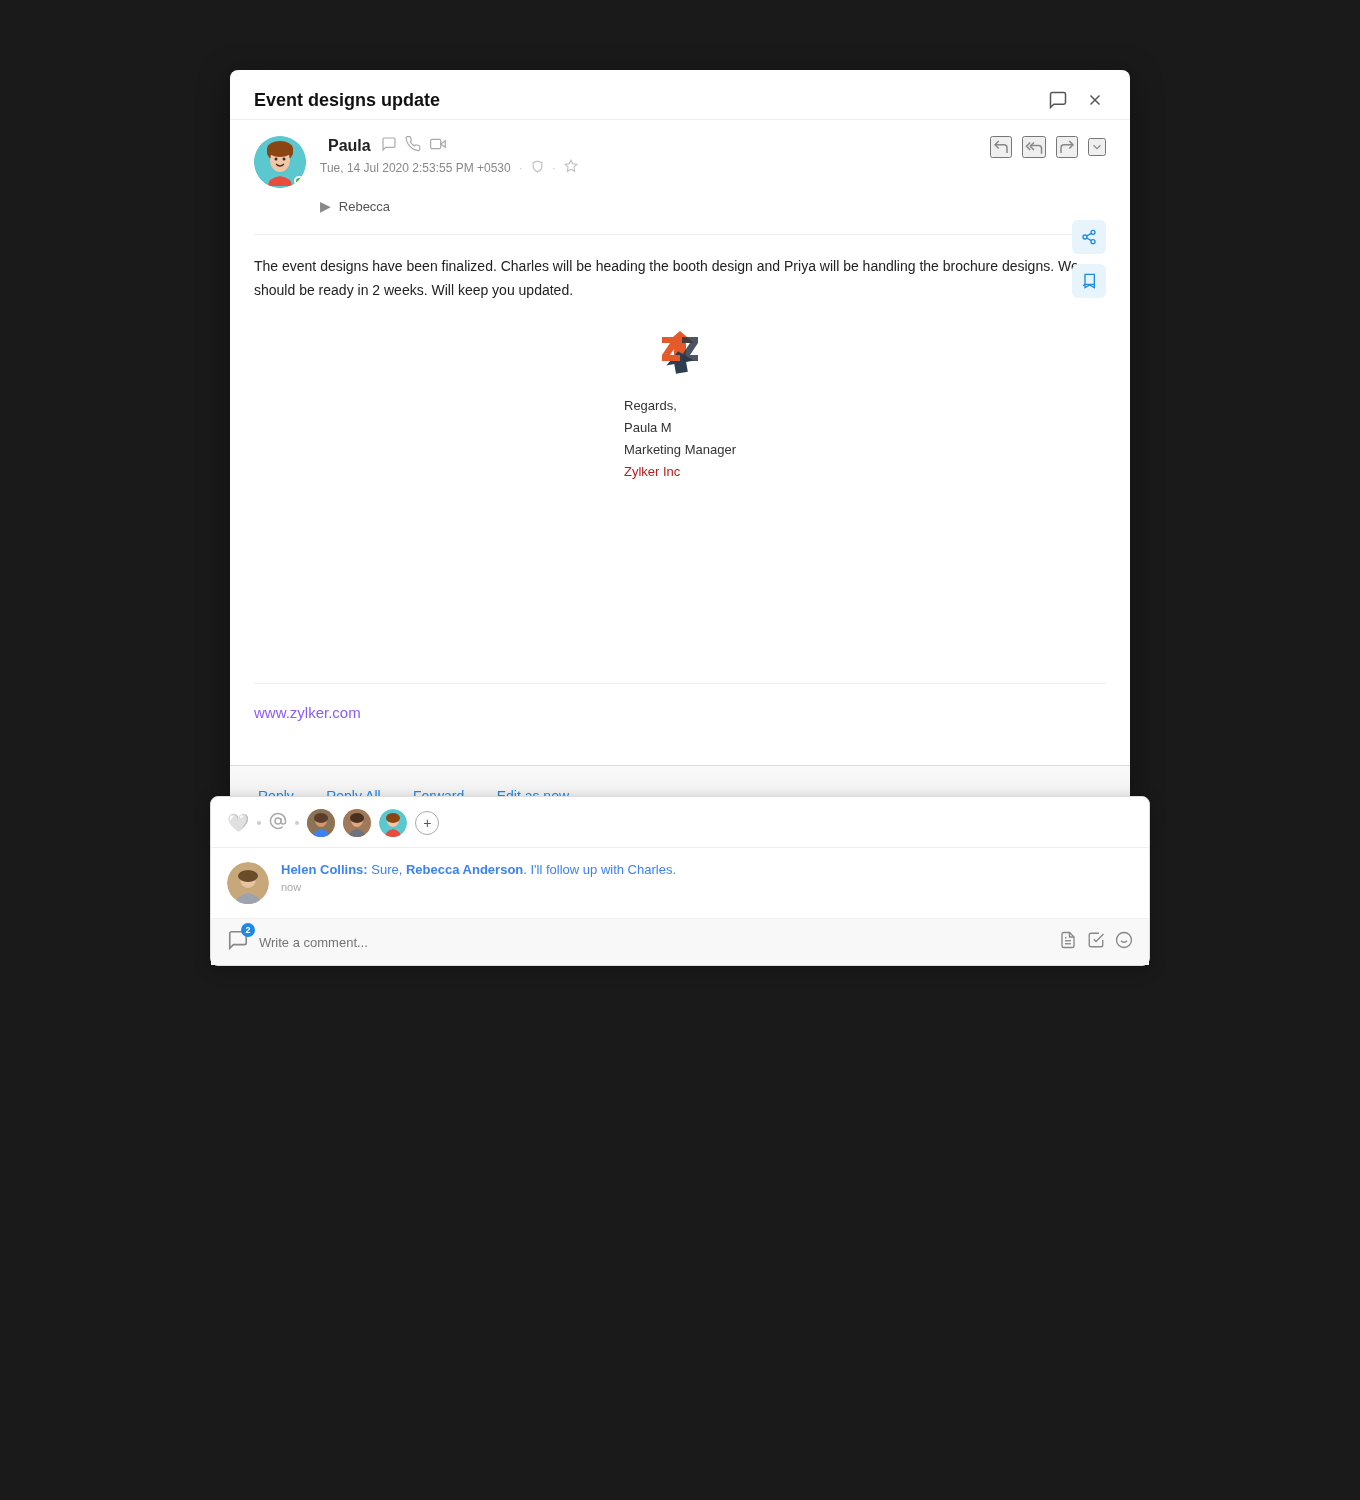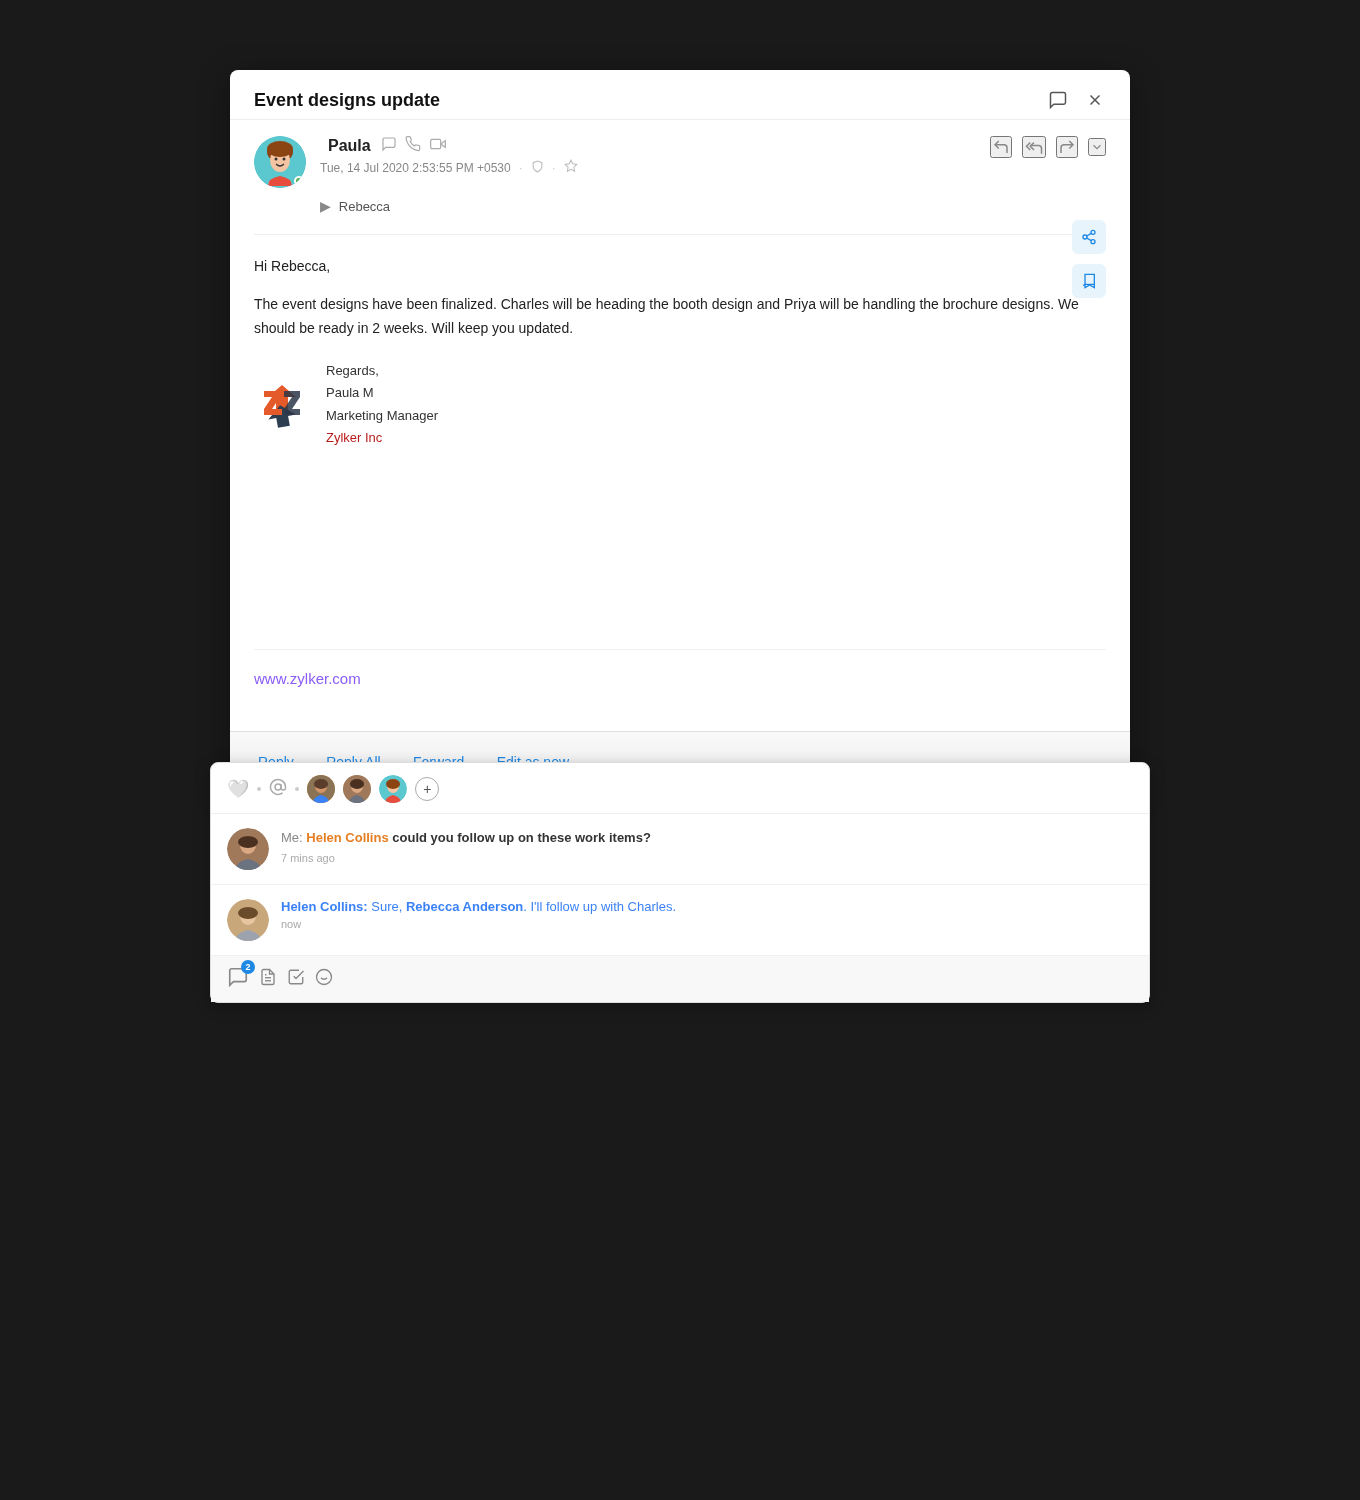--- a/index.html
+++ b/index.html
@@ -204,20 +204,21 @@
       margin-bottom: 14px;
     }
 
     
     .signature {
       display: flex;
       align-items: center;
       gap: 16px;
       margin-top: 20px;
       margin-bottom: 20px;
+      flex-direction: column;
     }
     .sig-logo {
       width: 56px;
       height: 56px;
       flex-shrink: 0;
     }
     .sig-text {
       font-size: 13px;
       color: #333;
       line-height: 1.7;
@@ -536,21 +537,20 @@
           <svg width="16" height="16" viewBox="0 0 24 24" fill="none" stroke="#1e88e5" stroke-width="2">
             <path d="M4 19.5A2.5 2.5 0 0 1 6.5 17H20"></path>
             <path d="M6.5 2H20v20l-7-4-7 4V2z"></path>
           </svg>
         </button>
       </div>
 
       <div class="divider"></div>
 
       <div class="email-content">
-        <p>Hi Rebecca,</p>
         <p>The event designs have been finalized. Charles will be heading the booth design and Priya will be handling the brochure designs. We should be ready in 2 weeks. Will keep you updated.</p>
 
         <div class="signature">
           <div class="sig-logo">
             <svg width="56" height="56" viewBox="0 0 56 56">
 
               <path d="M28 8 L42 20 L34 20 L34 36 L22 36 L22 20 L14 20 Z" fill="#e55a2b"></path>
               <path d="M28 28 L42 40 L34 40 L34 50 L22 50 L22 40 L14 40 Z" fill="#2c3e50" transform="rotate(-10, 28, 39)"></path>
 
               <path d="M10 14 L26 14 L26 20 L18 32 L28 32 L28 38 L10 38 L10 32 L18 20 L10 20 Z" fill="#e55a2b"></path>
@@ -619,36 +619,20 @@
           <ellipse cx="14" cy="9" rx="7" ry="5" fill="#8B4513"></ellipse>
           <path d="M6 28 Q6 22 14 20 Q22 22 22 28" fill="#e74c3c"></path>
         </svg>
       </div>
 
       <button class="add-btn">
         <span>+</span>
       </button>
     </div>
 
-    <div class="comment-item">
-      <div class="comment-avatar">
-        <svg width="42" height="42" viewBox="0 0 42 42">
-          <rect width="42" height="42" rx="21" fill="#a0785a"></rect>
-          <ellipse cx="21" cy="17" rx="8" ry="9" fill="#dba882"></ellipse>
-          <ellipse cx="21" cy="14" rx="10" ry="6" fill="#4a3020"></ellipse>
-          <path d="M8 42 Q8 34 21 31 Q34 34 34 42" fill="#6b7280"></path>
-        </svg>
-      </div>
-      <div class="comment-body">
-        <div class="comment-author">
-          <span class="mention-me">Me: </span><span class="mention-name">Helen Collins</span><span class="comment-text" style="display:inline;"> could you follow up on these work items?</span>
-        </div>
-        <div class="comment-time">7 mins ago</div>
-      </div>
-    </div>
 
     <div class="comment-item">
       <div class="comment-avatar">
         <svg width="42" height="42" viewBox="0 0 42 42">
           <rect width="42" height="42" rx="21" fill="#c8a87a"></rect>
           <ellipse cx="21" cy="17" rx="8" ry="9" fill="#e8c4a0"></ellipse>
           <ellipse cx="21" cy="14" rx="10" ry="6" fill="#6b4c2a"></ellipse>
           <path d="M8 42 Q8 34 21 31 Q34 34 34 42" fill="#9ca3af"></path>
         </svg>
       </div>
@@ -660,20 +644,21 @@
       </div>
     </div>
 
     <div class="comment-input-row">
       <div class="comment-badge-icon">
         <svg width="22" height="22" viewBox="0 0 24 24" fill="none" stroke="#888" stroke-width="1.8">
           <path d="M21 15a2 2 0 0 1-2 2H7l-4 4V5a2 2 0 0 1 2-2h14a2 2 0 0 1 2 2z"></path>
         </svg>
         <div class="badge-count">2</div>
       </div>
+      <input class="comment-input" type="text" placeholder="Write a comment..." style="">
       <div class="input-action-icons">
         <span class="input-action-icon">
           <svg width="18" height="18" viewBox="0 0 24 24" fill="none" stroke="#888" stroke-width="1.8">
             <path d="M14 2H6a2 2 0 0 0-2 2v16a2 2 0 0 0 2 2h12a2 2 0 0 0 2-2V8z"></path>
             <polyline points="14 2 14 8 20 8"></polyline>
             <line x1="16" y1="13" x2="8" y2="13"></line>
             <line x1="16" y1="17" x2="8" y2="17"></line>
             <polyline points="10 9 9 9 8 9"></polyline>
           </svg>
         </span>

